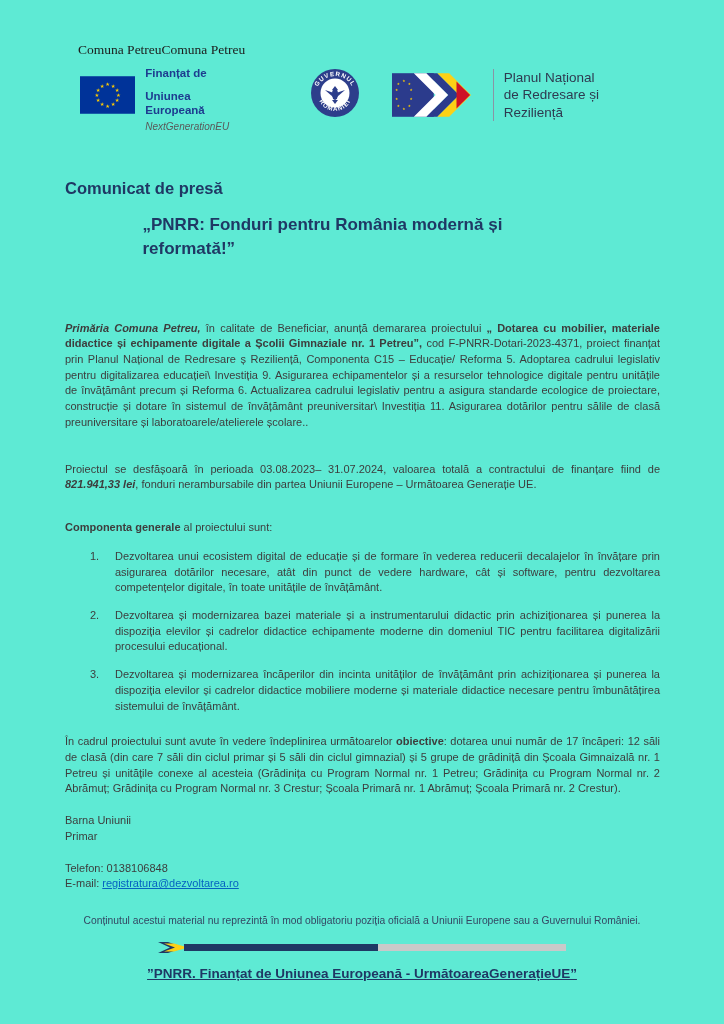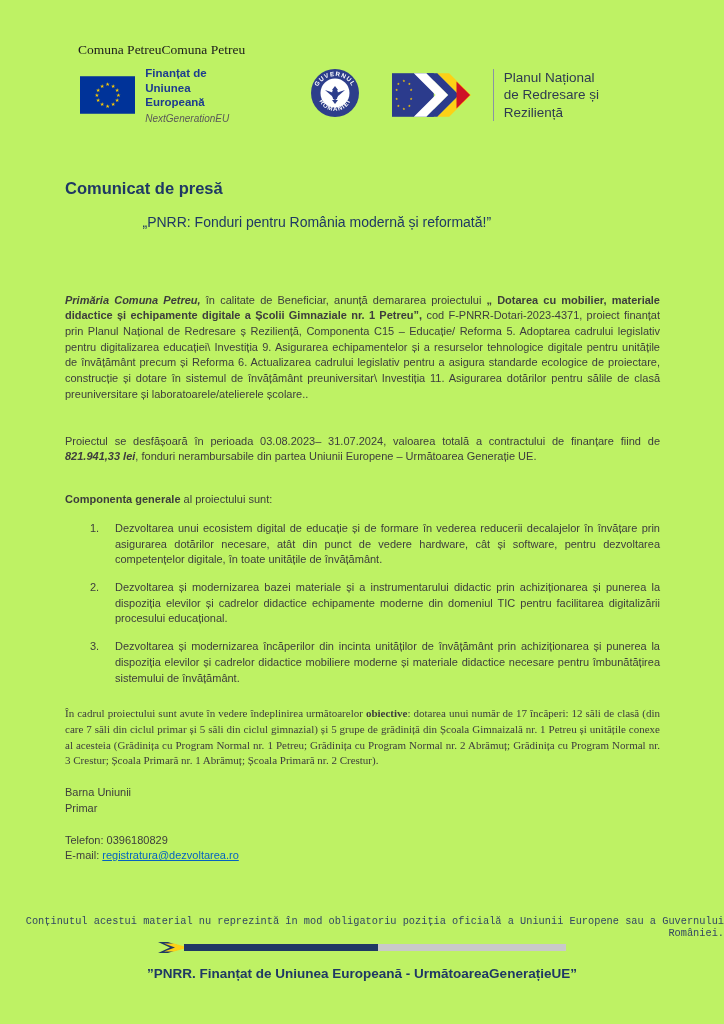--- a/index.html
+++ b/index.html
@@ -1,91 +1,91 @@
 <!DOCTYPE html>
 <html><head>
 <meta charset="utf-8">
 <style>
   * { margin:0; padding:0; box-sizing:border-box; }
   html,body { background:#e8e8e8; }
   .page {
     position:relative;
     width:724px; height:1024px;
     margin:0 auto;
-    background:#bef264;
+    background:#5eead4;
     font-family:"Liberation Sans", sans-serif;
     color:#3d3d3d;
     overflow:hidden;
   }
   .content { padding:42px 64px 0 65px; }
 
   
   .org-line {
     margin-left:13px;
     font-family:"Liberation Serif", serif;
     font-size:13.5px; color:#1c1c1c;
   }
   .logos-row {
     display:flex; align-items:center;
     margin-top:9px; margin-left:15px; height:56px;
   }
   .eu-logo { display:flex; align-items:center; }
   .eu-text { margin-left:10px; }
   .eu-text .l1, .eu-text .l2 {
-    font-weight:bold; color:#1d3c8f; font-size:11.5px; line-height:1.25;
+    font-weight:bold; color:#1d3c8f; font-size:11.5px; line-height:1.25;margin-top:8px;
   }
   .eu-text .l3 { color:#595959; font-size:10px; margin-top:3px;font-style:italic; }
   .gov-seal { margin-left:58px; }
   .pnrr-logo { display:flex; align-items:center; margin-left:24px;padding-left:8px; }
   .pnrr-text {
     margin-left:10px; padding-left:10px; border-left:1.5px solid #8a93a5;
     font-size:13.5px; color:#2e3a50; line-height:1.3;
   }
 
   
   .title-block { margin-top:56px; text-align:left; }
   .doc-title {
     font-size:16.5px; font-weight:bold; color:#1f3864;
   }
   .doc-subtitle {
     margin:15px auto 0; max-width:440px;
-    font-size:14px; font-weight:normal; color:#1f3864; line-height:1.4;
+    font-size:17px; font-weight:bold; color:#1f3864; line-height:1.4;
   }
 
   
   .body-text { margin-top:60px; font-size:11px; line-height:1.43; }
   .body-text p { text-align:justify; }
   .b { font-weight:bold; }
   .bi { font-weight:bold; font-style:italic;margin-top:32px; }
   .p2 { margin-top:31px; }
   .obj-heading { margin-top:27px; }
   .obj-list { list-style:none; margin-top:13px; padding-left:25px; }
   .obj-list li { display:flex; margin-bottom:12px; }
   .obj-list .num { width:25px; flex:0 0 25px; }
   .obj-list .txt { text-align:justify; }
-  .p3 { margin-top:20px;font-family:Liberation Serif, serif; }
+  .p3 { margin-top:20px; }
   .contact-intro { margin-top:23px; }
   .contact-name { margin-top:16px; }
   .contact-phone { margin-top:16px; }
   a.email-link { color:#0563c1; text-decoration:underline; cursor:pointer; }
 
   
   .footer-disclaimer {
     position:absolute; left:0; right:0; top:915px;
-    text-align:right; font-size:10.3px; color:#344763;font-family:Liberation Mono, monospace;
+    text-align:center; font-size:10.3px; color:#344763;
   }
   .footer-bar {
     position:absolute; left:158px; top:941px;
     display:flex; align-items:center; width:408px; height:13px;
   }
   .bar-navy { height:7px; background:#1f3864; width:182px; }
   .bar-gray { height:7px; background:#c9c9c9; flex:1; }
   .footer-quote {
     position:absolute; left:0; right:0; top:966px;
-    text-align:center; font-size:13.5px; font-weight:bold; color:#1f3864;
+    text-align:center; font-size:13.5px; font-weight:bold; color:#1f3864;text-decoration:underline;
   }
 </style>
 </head>
 <body>
 
 <div class="page">
   <div class="content">
 
     <div class="org-line">Comuna PetreuComuna Petreu</div>
 
@@ -194,21 +194,21 @@
           <span class="txt">Dezvoltarea și modernizarea încăperilor din incinta unităților de învățământ prin achiziționarea și punerea la dispoziția elevilor și cadrelor didactice mobiliere moderne și materiale didactice necesare pentru îmbunătățirea sistemului de învățământ.</span>
         </li>
       </ol>
 
       <p class="p3"><span>În cadrul proiectului sunt avute  în  vedere îndeplinirea  următoarelor </span><span class="b">obiective</span><span>: dotarea unui  număr de 17 încăperi: 12 săli de clasă (din care 7 săli din ciclul primar și 5 săli din ciclul gimnazial) și 5 grupe de grădiniță din Școala Gimnaizală nr. 1 Petreu și unitățile conexe al acesteia (Grădinița cu Program Normal nr. 1 Petreu; Grădinița cu Program Normal nr. 2 Abrămuț; Grădinița cu Program Normal nr. 3 Crestur; Școala Primară nr. 1 Abrămuț;  Școala Primară nr. 2 Crestur).</span></p>
 
 
       <p class="contact-name">Barna Uniunii</p>
       <p>Primar</p>
 
-      <p class="contact-phone">Telefon: 0396180829</p>
+      <p class="contact-phone">Telefon: 0138106848</p>
       <p><span>E-mail: </span><a class="email-link">registratura@dezvoltarea.ro</a></p>
     </div>
   </div>
 
   <div class="footer-disclaimer">Conținutul acestui material nu reprezintă în mod obligatoriu poziția oficială a Uniunii Europene sau a Guvernului României.</div>
 
   <div class="footer-bar">
     <svg width="38" height="13" viewBox="0 0 38 13">
       <polygon points="0,1 10,1 26,6.5 10,12 0,12 12,6.5" fill="#1f3864"></polygon>
       <polygon points="6,2.5 16,2.5 30,6.5 16,10.5 6,10.5 17,6.5" fill="#fcd116"></polygon>

